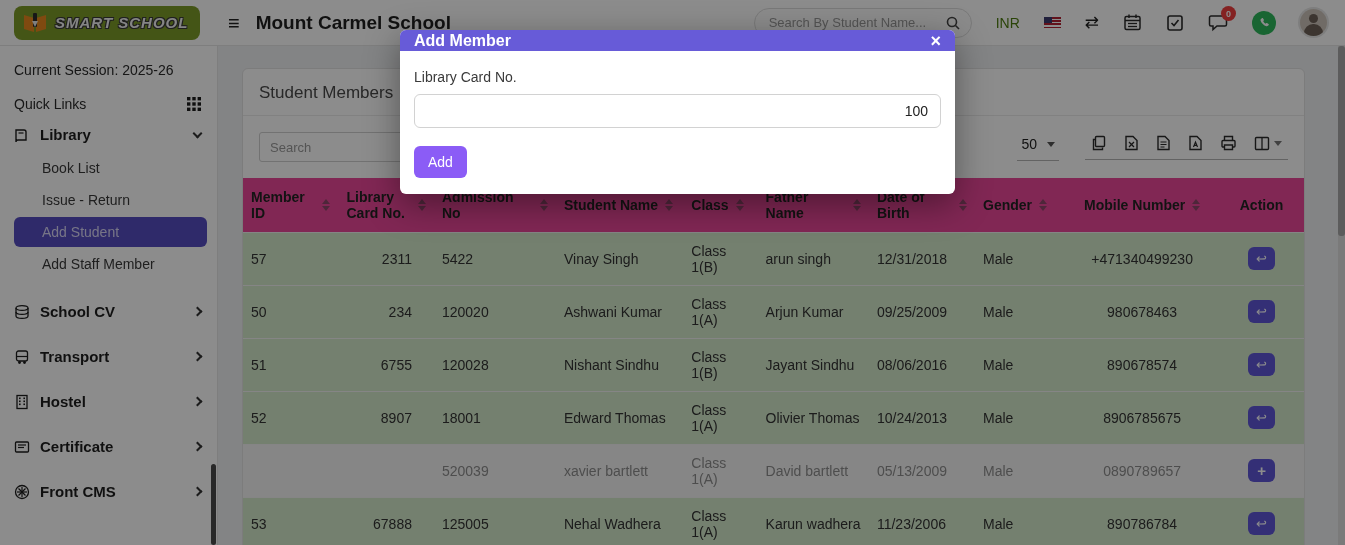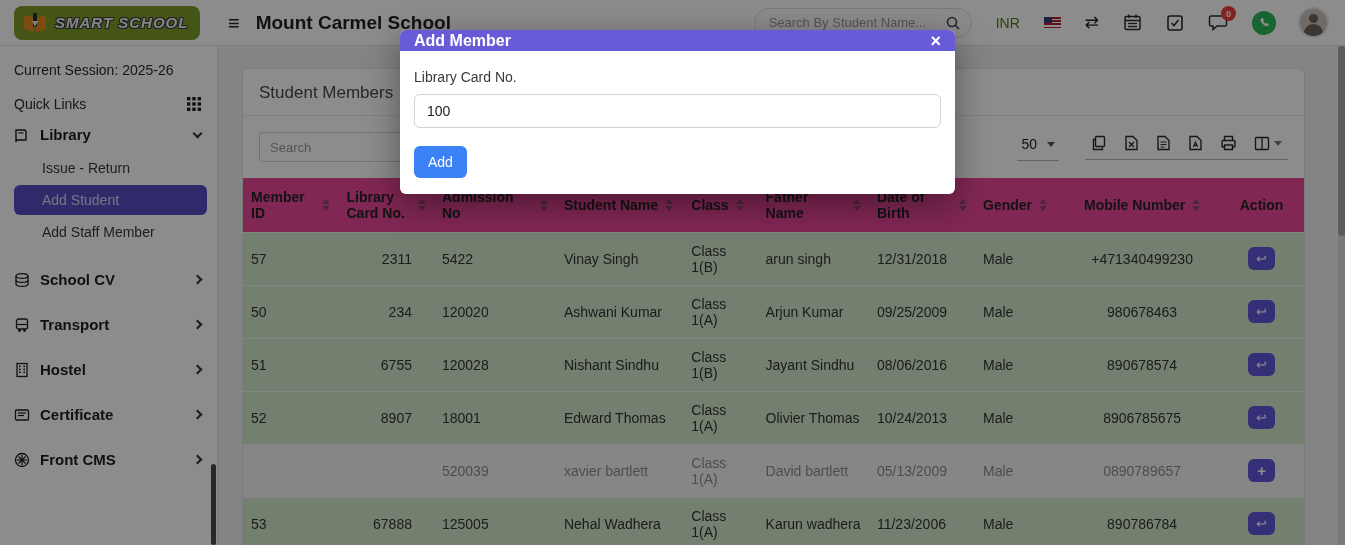--- a/index.html
+++ b/index.html
@@ -103,22 +103,22 @@
   .overlay { position:absolute; inset:0; background:rgba(0,0,0,0.45); z-index:40; }
   .modal { position:absolute; left:400px; top:30px; width:555px; background:#fff; z-index:50;
            border-radius:6px; box-shadow:0 10px 35px rgba(0,0,0,.4); }
   .modal-header { background:#675bd8; border-radius:6px 6px 0 0; height:21px; display:flex; align-items:center;
                   padding:0 14px; }
   .modal-title { color:#fff; font-size:16px; font-weight:bold; flex:1; }
   .modal-close { color:#fff; font-size:18px; font-weight:bold; cursor:pointer; line-height:1; }
   .modal-body { padding:18px 14px 16px 14px; }
   .field-label { font-size:14px; color:#3a3a3a; margin-bottom:9px; }
   .field-input { width:100%; height:34px; border:1px solid #d2d2d2; border-radius:6px; padding:0 12px;
-                 font-size:14px; color:#222; outline:none; font-family:"Liberation Sans", sans-serif; }
-  .add-btn { margin-top:18px; background:#3b82f6; color:#fff; border:none; border-radius:6px;
+                 font-size:14px; color:#222; outline:none; font-family:"Liberation Sans", sans-serif;text-align:right; }
+  .add-btn { margin-top:18px; background:#8b5cf6; color:#fff; border:none; border-radius:6px;
              padding:8px 14px; font-size:14px; cursor:pointer; font-family:"Liberation Sans", sans-serif; }
 
   svg.ic { display:block; }
 </style>
 </head>
 <body>
 
 <div class="app">
 
   <div class="topbar">
@@ -209,20 +209,21 @@
         <svg class="ic" width="16" height="16" viewBox="0 0 16 16">
           <path d="M2 3 h8 a2 2 0 0 1 2 2 v8 h-8 a2 2 0 0 0 -2 2 Z" fill="none" stroke="#1e1e1e" stroke-width="1.4"></path>
           <line x1="4.5" y1="6" x2="9.5" y2="6" stroke="#1e1e1e" stroke-width="1.2"></line>
         </svg>
       </span>
       <span class="m-label">Library</span>
       <i class="chev down"></i>
     </div>
 
     <div class="submenu">
+      <div class="sub-item">Book List</div>
       <div class="sub-item">Issue - Return</div>
       <div class="sub-item active">Add Student</div>
       <div class="sub-item">Add Staff Member</div>
     </div>
 
 
     <div class="side-menu">
       <span>
         <svg class="ic" width="16" height="16" viewBox="0 0 16 16">
           <ellipse cx="8" cy="4" rx="6" ry="2.4" fill="none" stroke="#1e1e1e" stroke-width="1.3"></ellipse>

